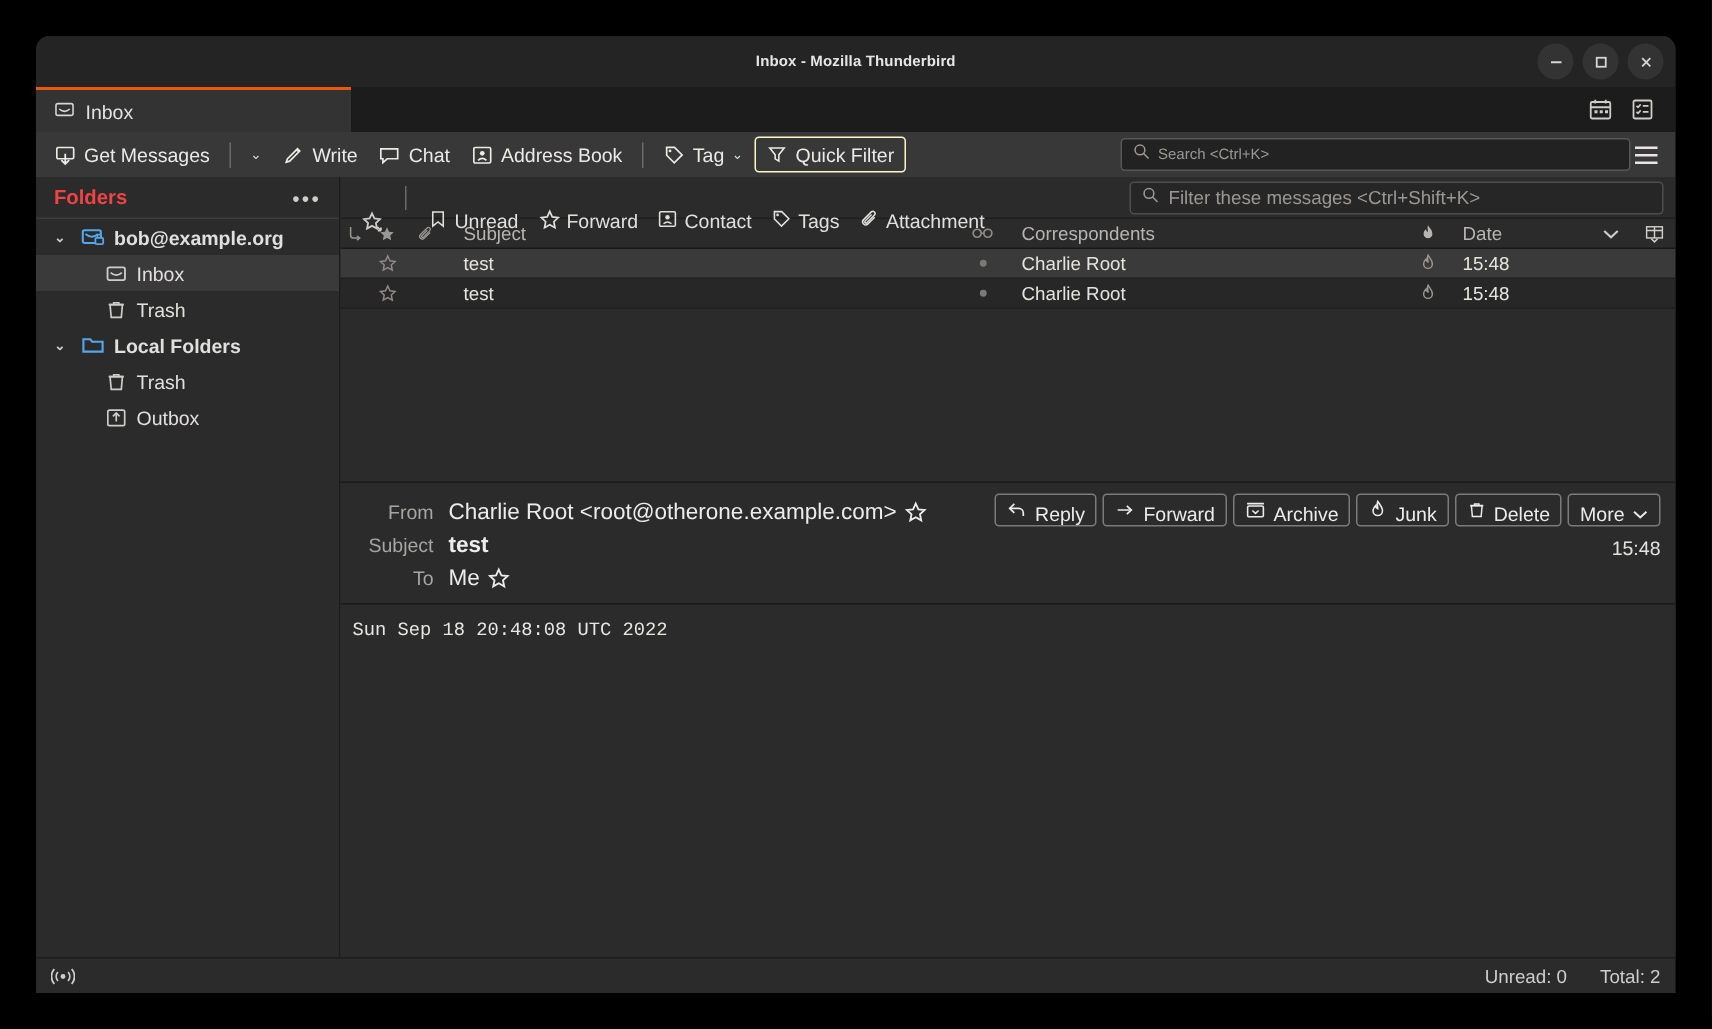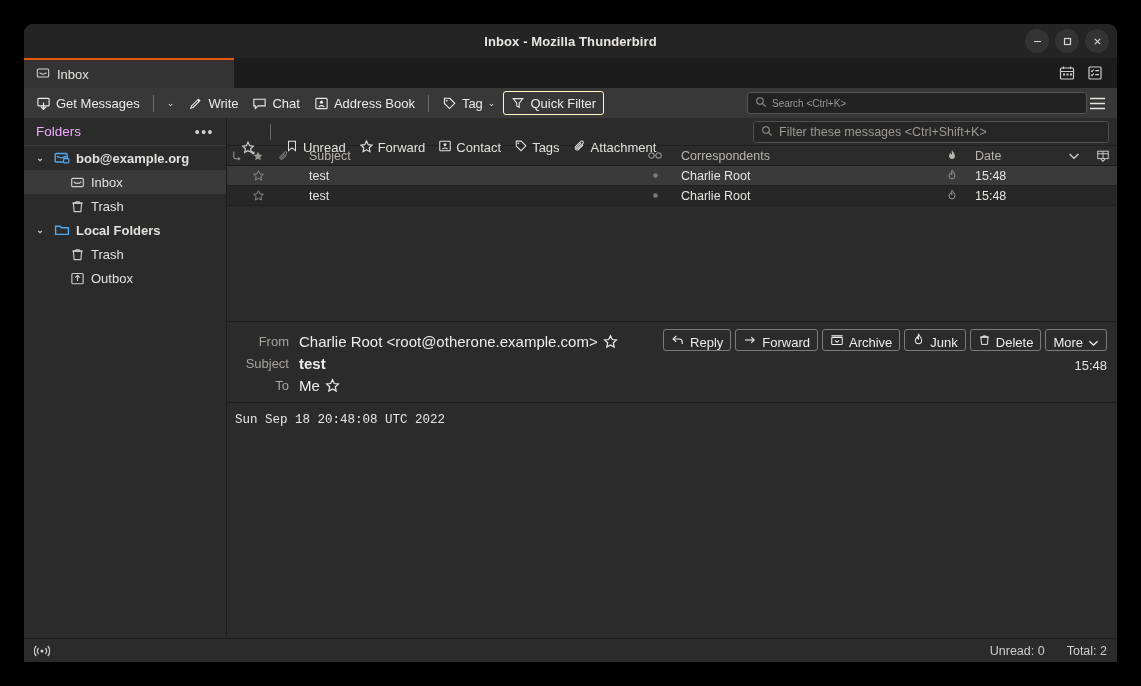--- a/index.html
+++ b/index.html
@@ -23,21 +23,21 @@
   .titlebar {
     height: 34px;
     background: #242424;
     position: relative;
     flex: 0 0 34px;
     display: flex;
     align-items: center;
     justify-content: center;
   }
   .title-text {
-    font-size: 13px;
+    font-size: 10px;
     font-weight: bold;
     color: #e8e6e3;
     letter-spacing: .1px;
   }
   .wincontrols {
     position: absolute;
     right: 8px; top: 0; height: 34px;
     display: flex; align-items: center; gap: 6px;
   }
   .wc {
@@ -122,21 +122,21 @@
     background: #2b2b2b;
     border-right: 1px solid #1c1c1c;
     display: flex; flex-direction: column;
   }
   .folders-head {
     height: 28px; flex: 0 0 28px;
     display: flex; align-items: center;
     padding: 0 12px;
     border-bottom: 1px solid #3c3c3c;
   }
-  .folders-title { font-size: 13.5px; font-weight: normal; color: #f0abfc; }
+  .folders-title { font-size: 13.5px; font-weight: bold; color: #ef4444; }
   .folders-more {
     margin-left: auto; color: #cfcdca; font-size: 14px;
     letter-spacing: 1.5px; line-height: 1;
   }
   .folder-row {
     height: 24px; display: flex; align-items: center;
     font-size: 13px; color: #e2e0dd;
     gap: 6px;
   }
   .folder-row.selected { background: #3a3a3a; }

